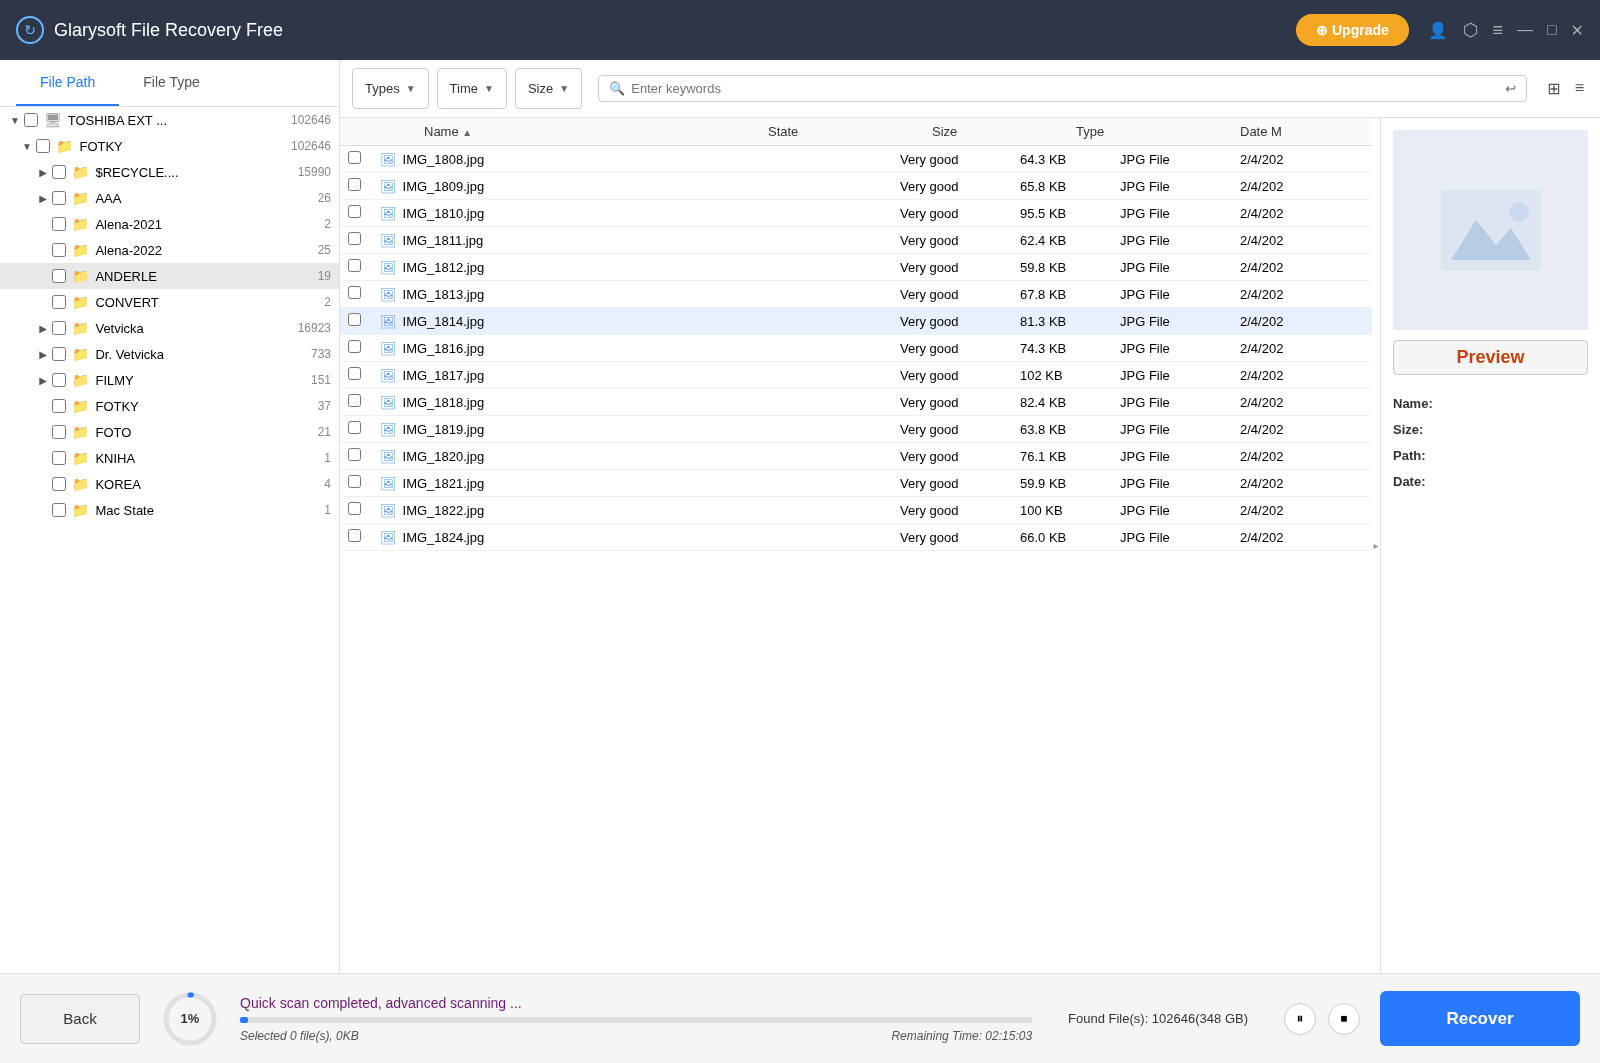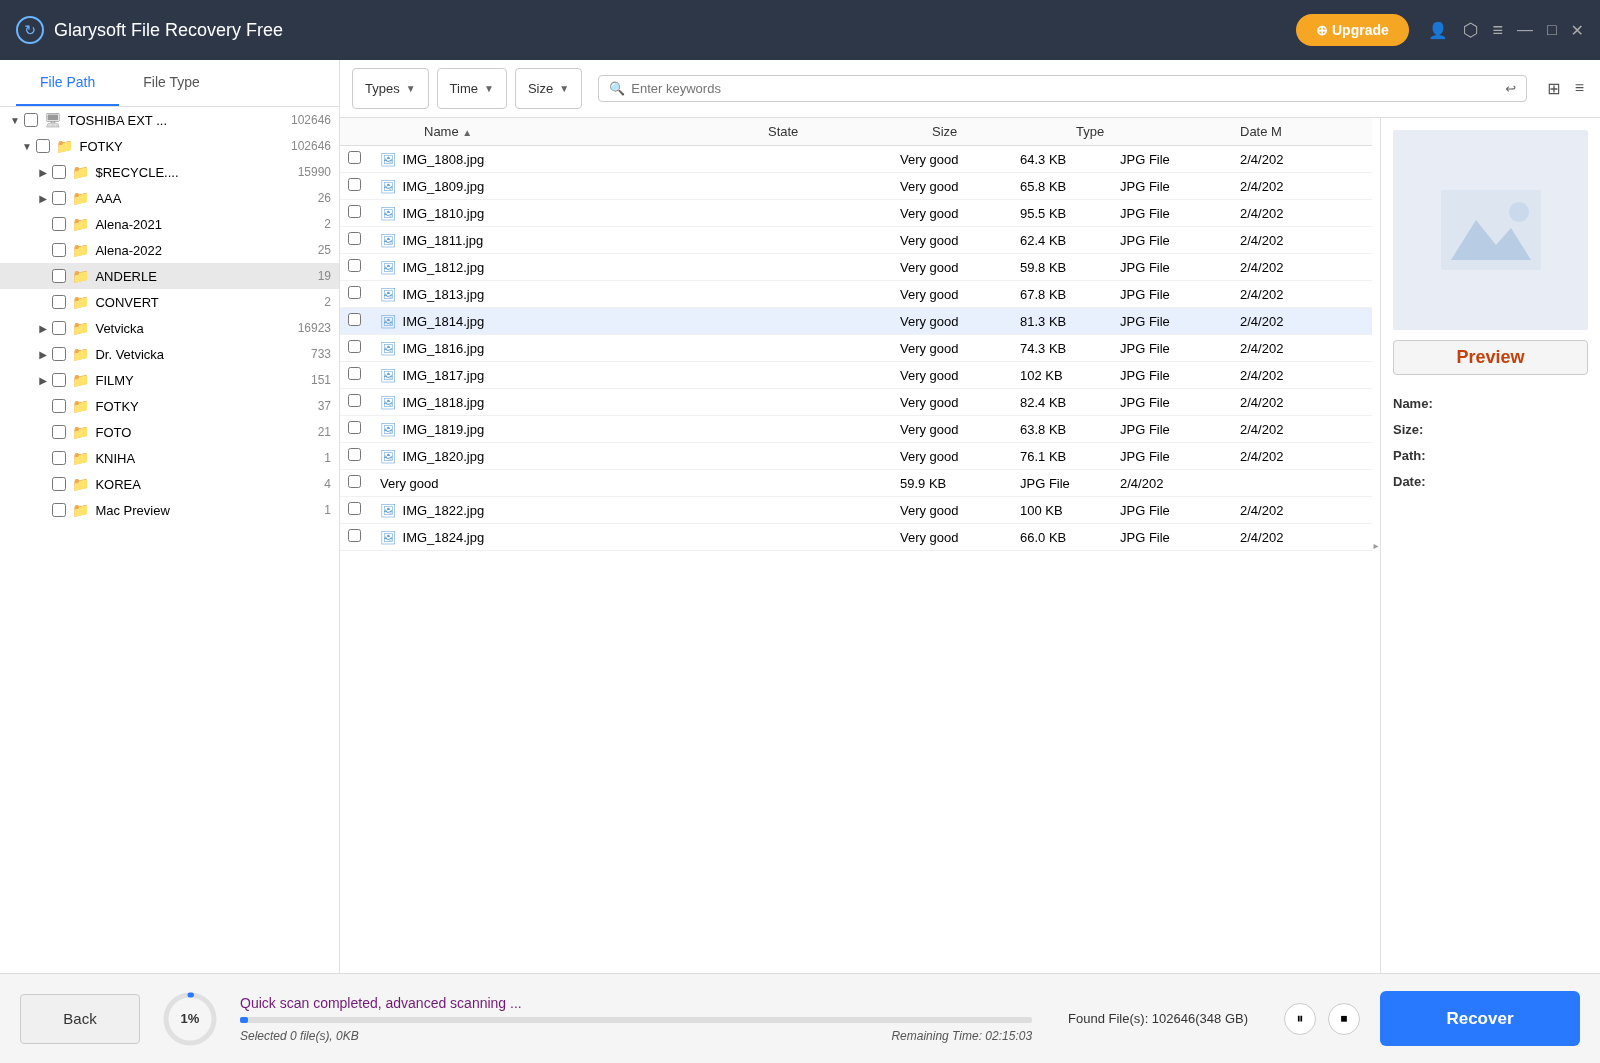--- a/index.html
+++ b/index.html
@@ -349,21 +349,21 @@
           <span class="tree-arrow"></span>
           <input type="checkbox" class="tree-checkbox" style="">
           <span class="tree-folder-icon">📁</span>
           <span class="tree-label">KOREA</span>
           <span class="tree-count">4</span>
         </div>
         <div class="tree-item indent2">
           <span class="tree-arrow"></span>
           <input type="checkbox" class="tree-checkbox" style="">
           <span class="tree-folder-icon">📁</span>
-          <span class="tree-label">Mac Preview</span>
+          <span class="tree-label">Mac State</span>
           <span class="tree-count">1</span>
         </div>
       </div>
   </div>
 
   <div id="right-panel">
 
     <div id="toolbar">
       <button class="dropdown-btn">
         <span>Types</span>
@@ -492,20 +492,21 @@
             <div class="file-row">
               <div><input type="checkbox" style=""></div>
               <div><span style="color:#5b9bd5;margin-right:6px">🖼</span>IMG_1820.jpg</div>
               <div>Very good</div>
               <div>76.1 KB</div>
               <div>JPG File</div>
               <div>2/4/202</div>
             </div>
             <div class="file-row">
               <div><input type="checkbox" style=""></div>
+              <div><span style="color:#5b9bd5;margin-right:6px">🖼</span>IMG_1821.jpg</div>
               <div>Very good</div>
               <div>59.9 KB</div>
               <div>JPG File</div>
               <div>2/4/202</div>
             </div>
             <div class="file-row">
               <div><input type="checkbox" style=""></div>
               <div><span style="color:#5b9bd5;margin-right:6px">🖼</span>IMG_1822.jpg</div>
               <div>Very good</div>
               <div>100 KB</div>

